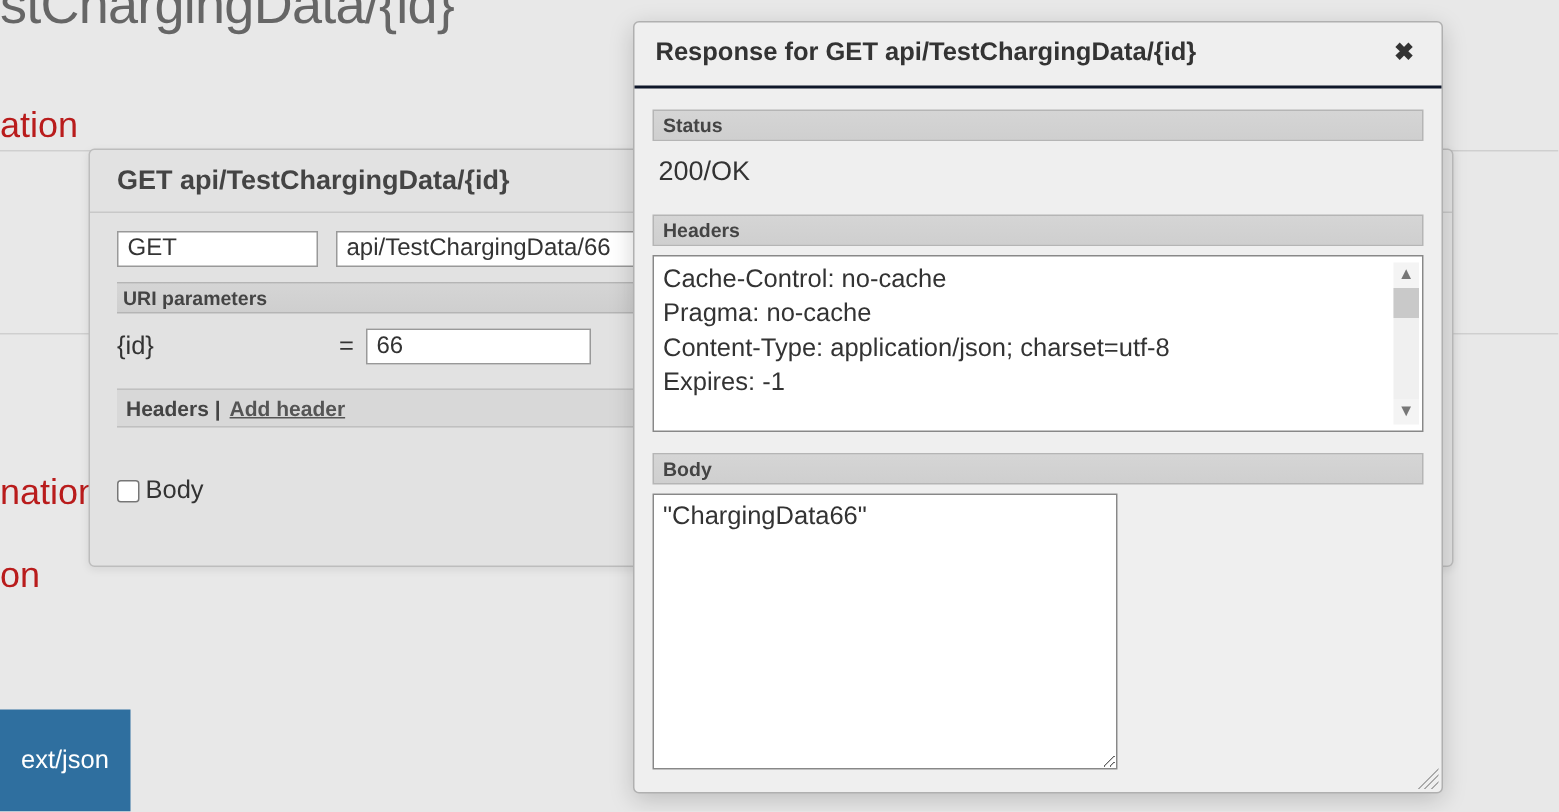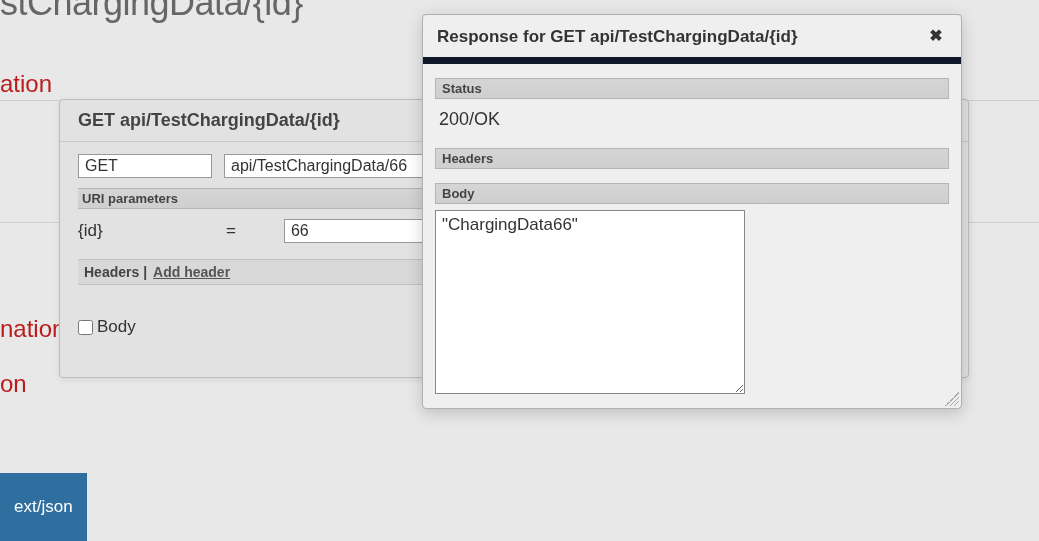--- a/index.html
+++ b/index.html
@@ -89,21 +89,21 @@
   }
   .param-row {
     display: flex;
     align-items: center;
     gap: 8px;
     font-size: 17px;
     color: #333;
     margin-bottom: 16px;
   }
   .param-row .eq { color: #333; }
-  .param-row .txt { width: 150px; margin-left: 40px; }
+  .param-row .txt { width: 150px; }
   .param-row .name { width: 140px; }
   .headers-bar {
     display: flex;
     align-items: center;
     gap: 6px;
     background: #d8d8d8;
     border: 1px solid #c0c0c0;
     border-left: none; border-right: none;
     padding: 4px 6px;
     font-size: 14px;
@@ -119,24 +119,24 @@
     position: absolute;
     left: 422px; top: 14px;
     width: 540px;
     background: #efefef;
     border: 1px solid #b0b0b0;
     border-radius: 4px;
     box-shadow: 0 4px 16px rgba(0,0,0,0.18);
   }
   .dialog-titlebar {
     display: flex;
-    align-items: flex-end;
+    align-items: flex-start;
     justify-content: space-between;
     padding: 10px 14px;
-    border-bottom: 7px solid #0f172a;
+    border-bottom: 2px solid #0f172a;
   }
   .dialog-titlebar .ttl { font-size: 17px; font-weight: bold; color: #333; }
   .dialog-titlebar .close {
     font-family: Arial, sans-serif;
     font-size: 16px;
     font-weight: bold;
     color: #333;
     cursor: pointer;
     background: none; border: none;
     width: 22px; height: 22px;
@@ -253,18 +253,31 @@
 <div class="dialog">
   <div class="dialog-titlebar">
     <span class="ttl">Response for GET api/TestChargingData/{id}</span>
     <button class="close">✖</button>
   </div>
   <div class="dialog-content">
     <div class="dsec-label">Status</div>
     <div class="status-val">200/OK</div>
 
     <div class="dsec-label">Headers</div>
+    <div class="scroll-box headers-box">
+      <span style="white-space:pre-wrap;">Cache-Control: no-cache
+Pragma: no-cache
+Content-Type: application/json; charset=utf-8
+Expires: -1</span>
+      <div class="fake-scroll">
+        <div class="arrow">▲</div>
+        <div class="track">
+            <div class="thumb"></div>
+          </div>
+        <div class="arrow">▼</div>
+      </div>
+    </div>
 
     <div class="dsec-label" style="margin-top:14px;">Body</div>
     <textarea class="body-box" style="">"ChargingData66"</textarea>
   </div>
   <div class="resize-grip"></div>
 </div>
 
 </body></html>

